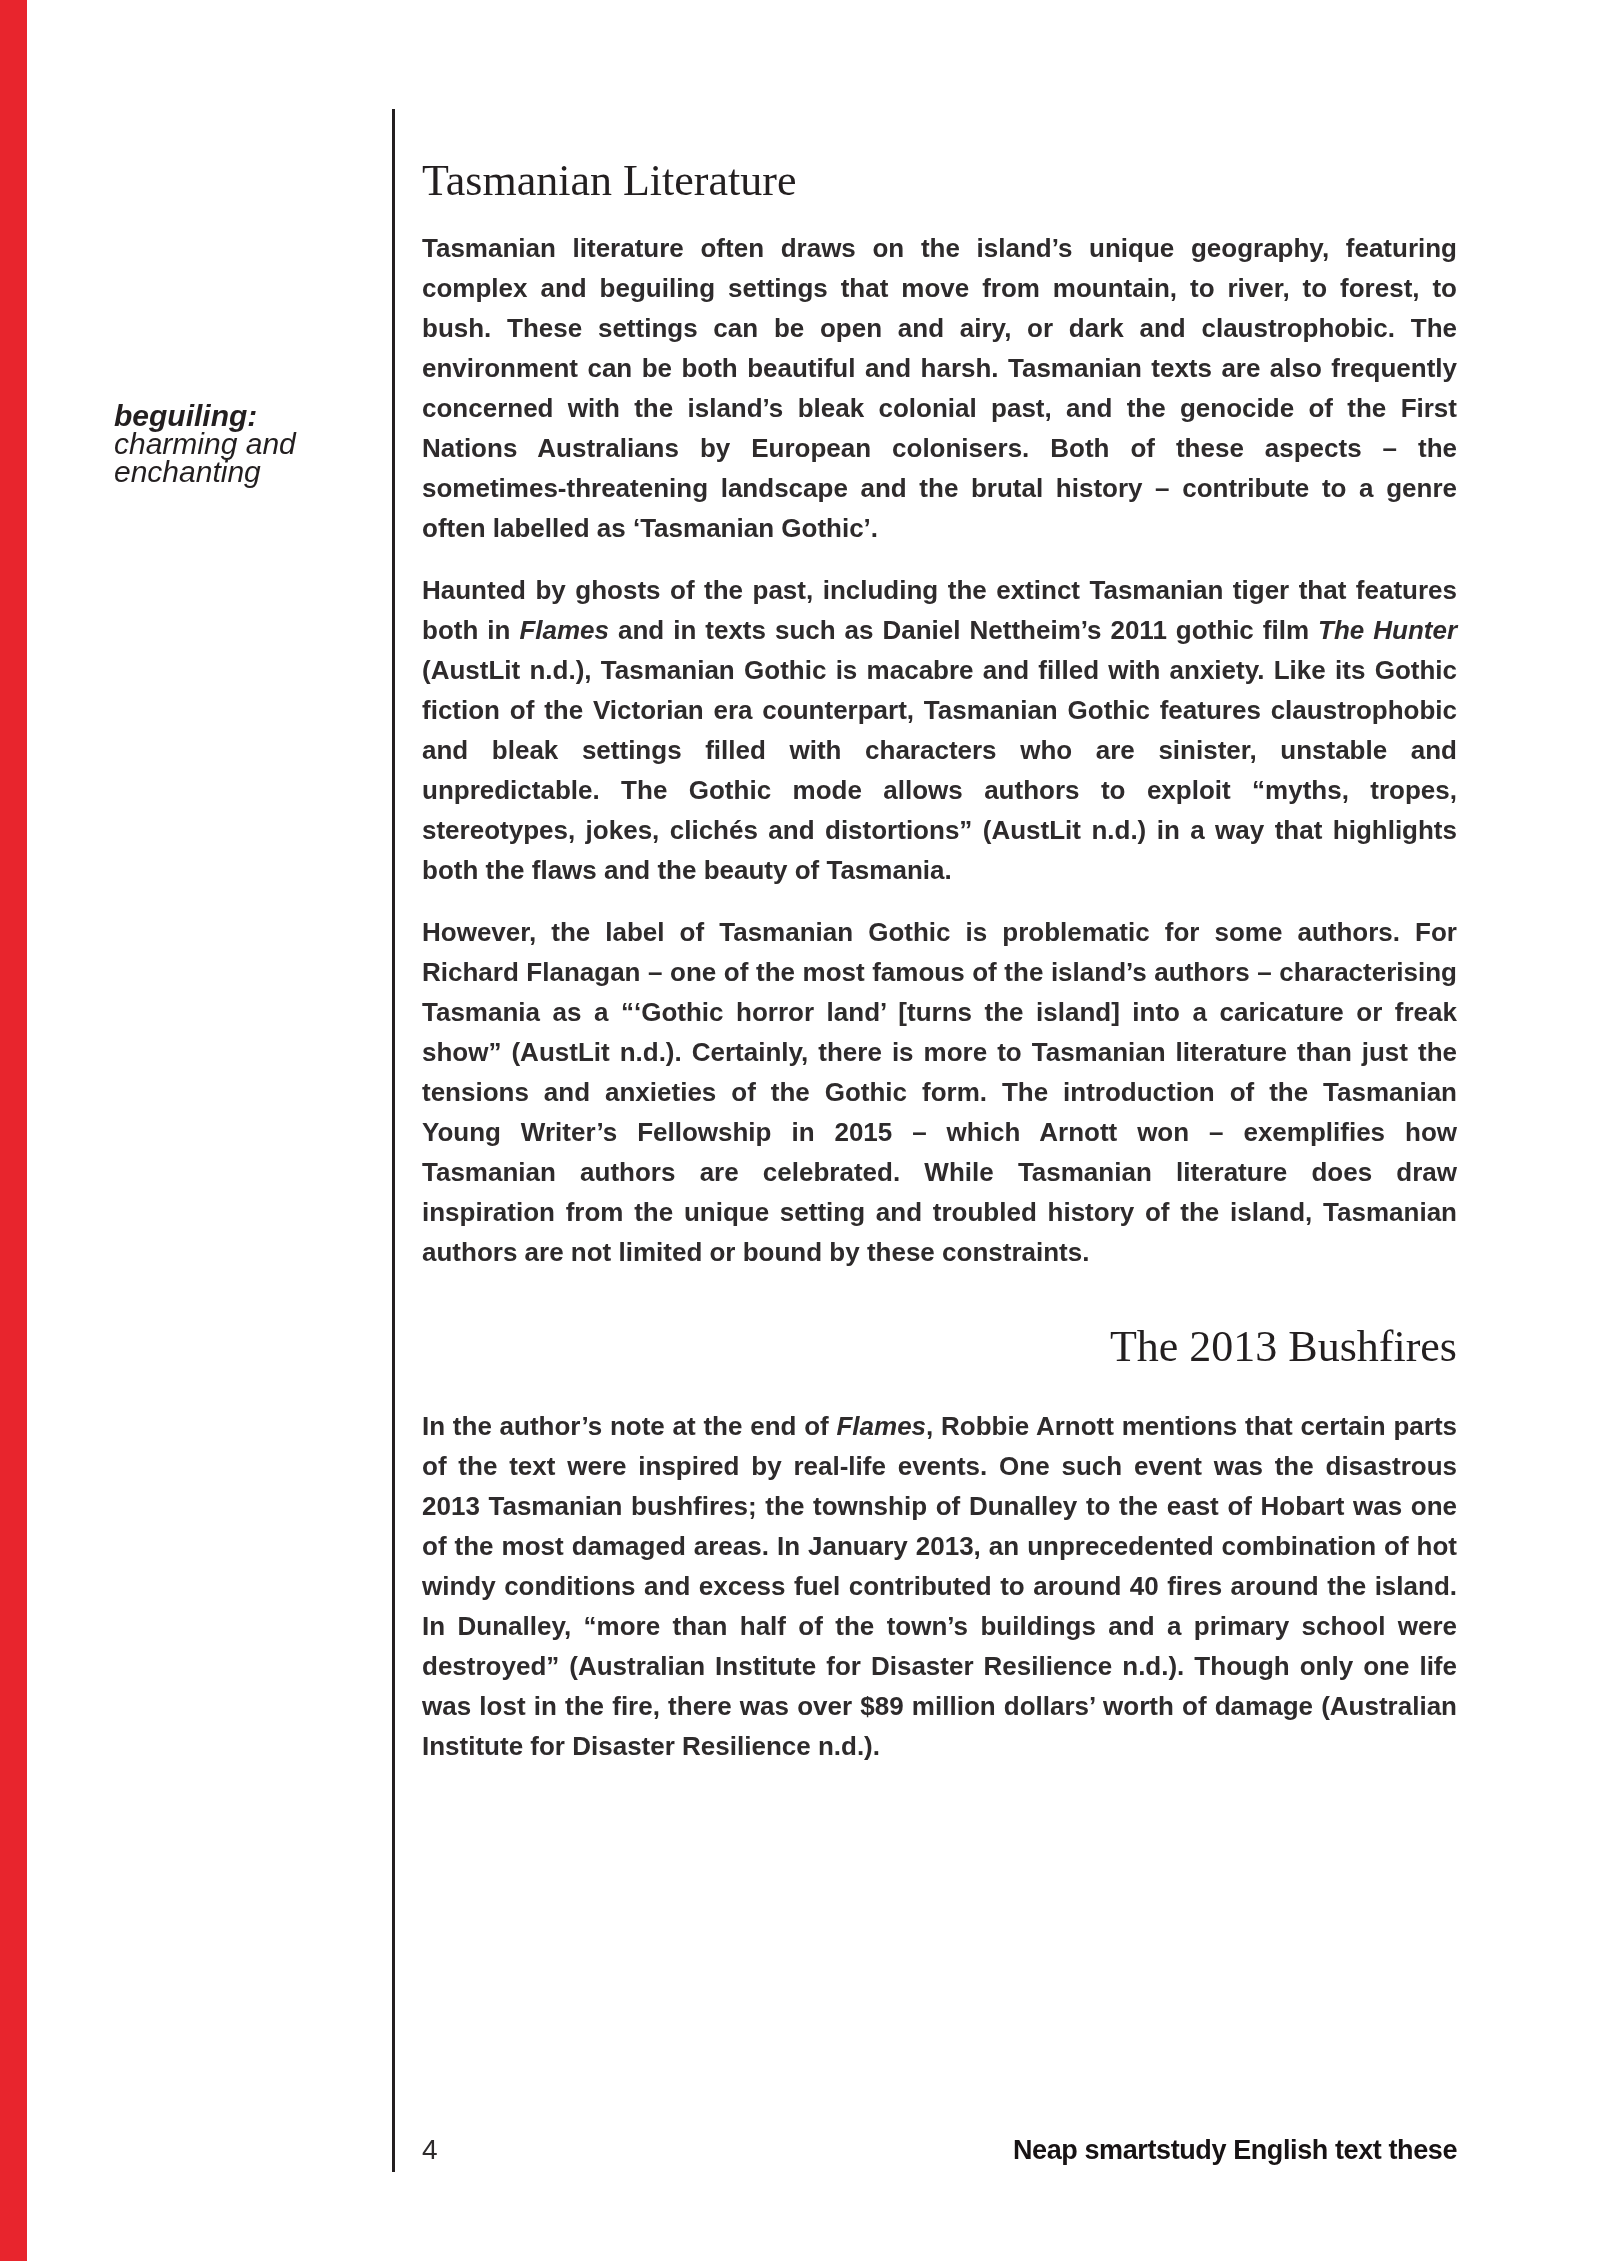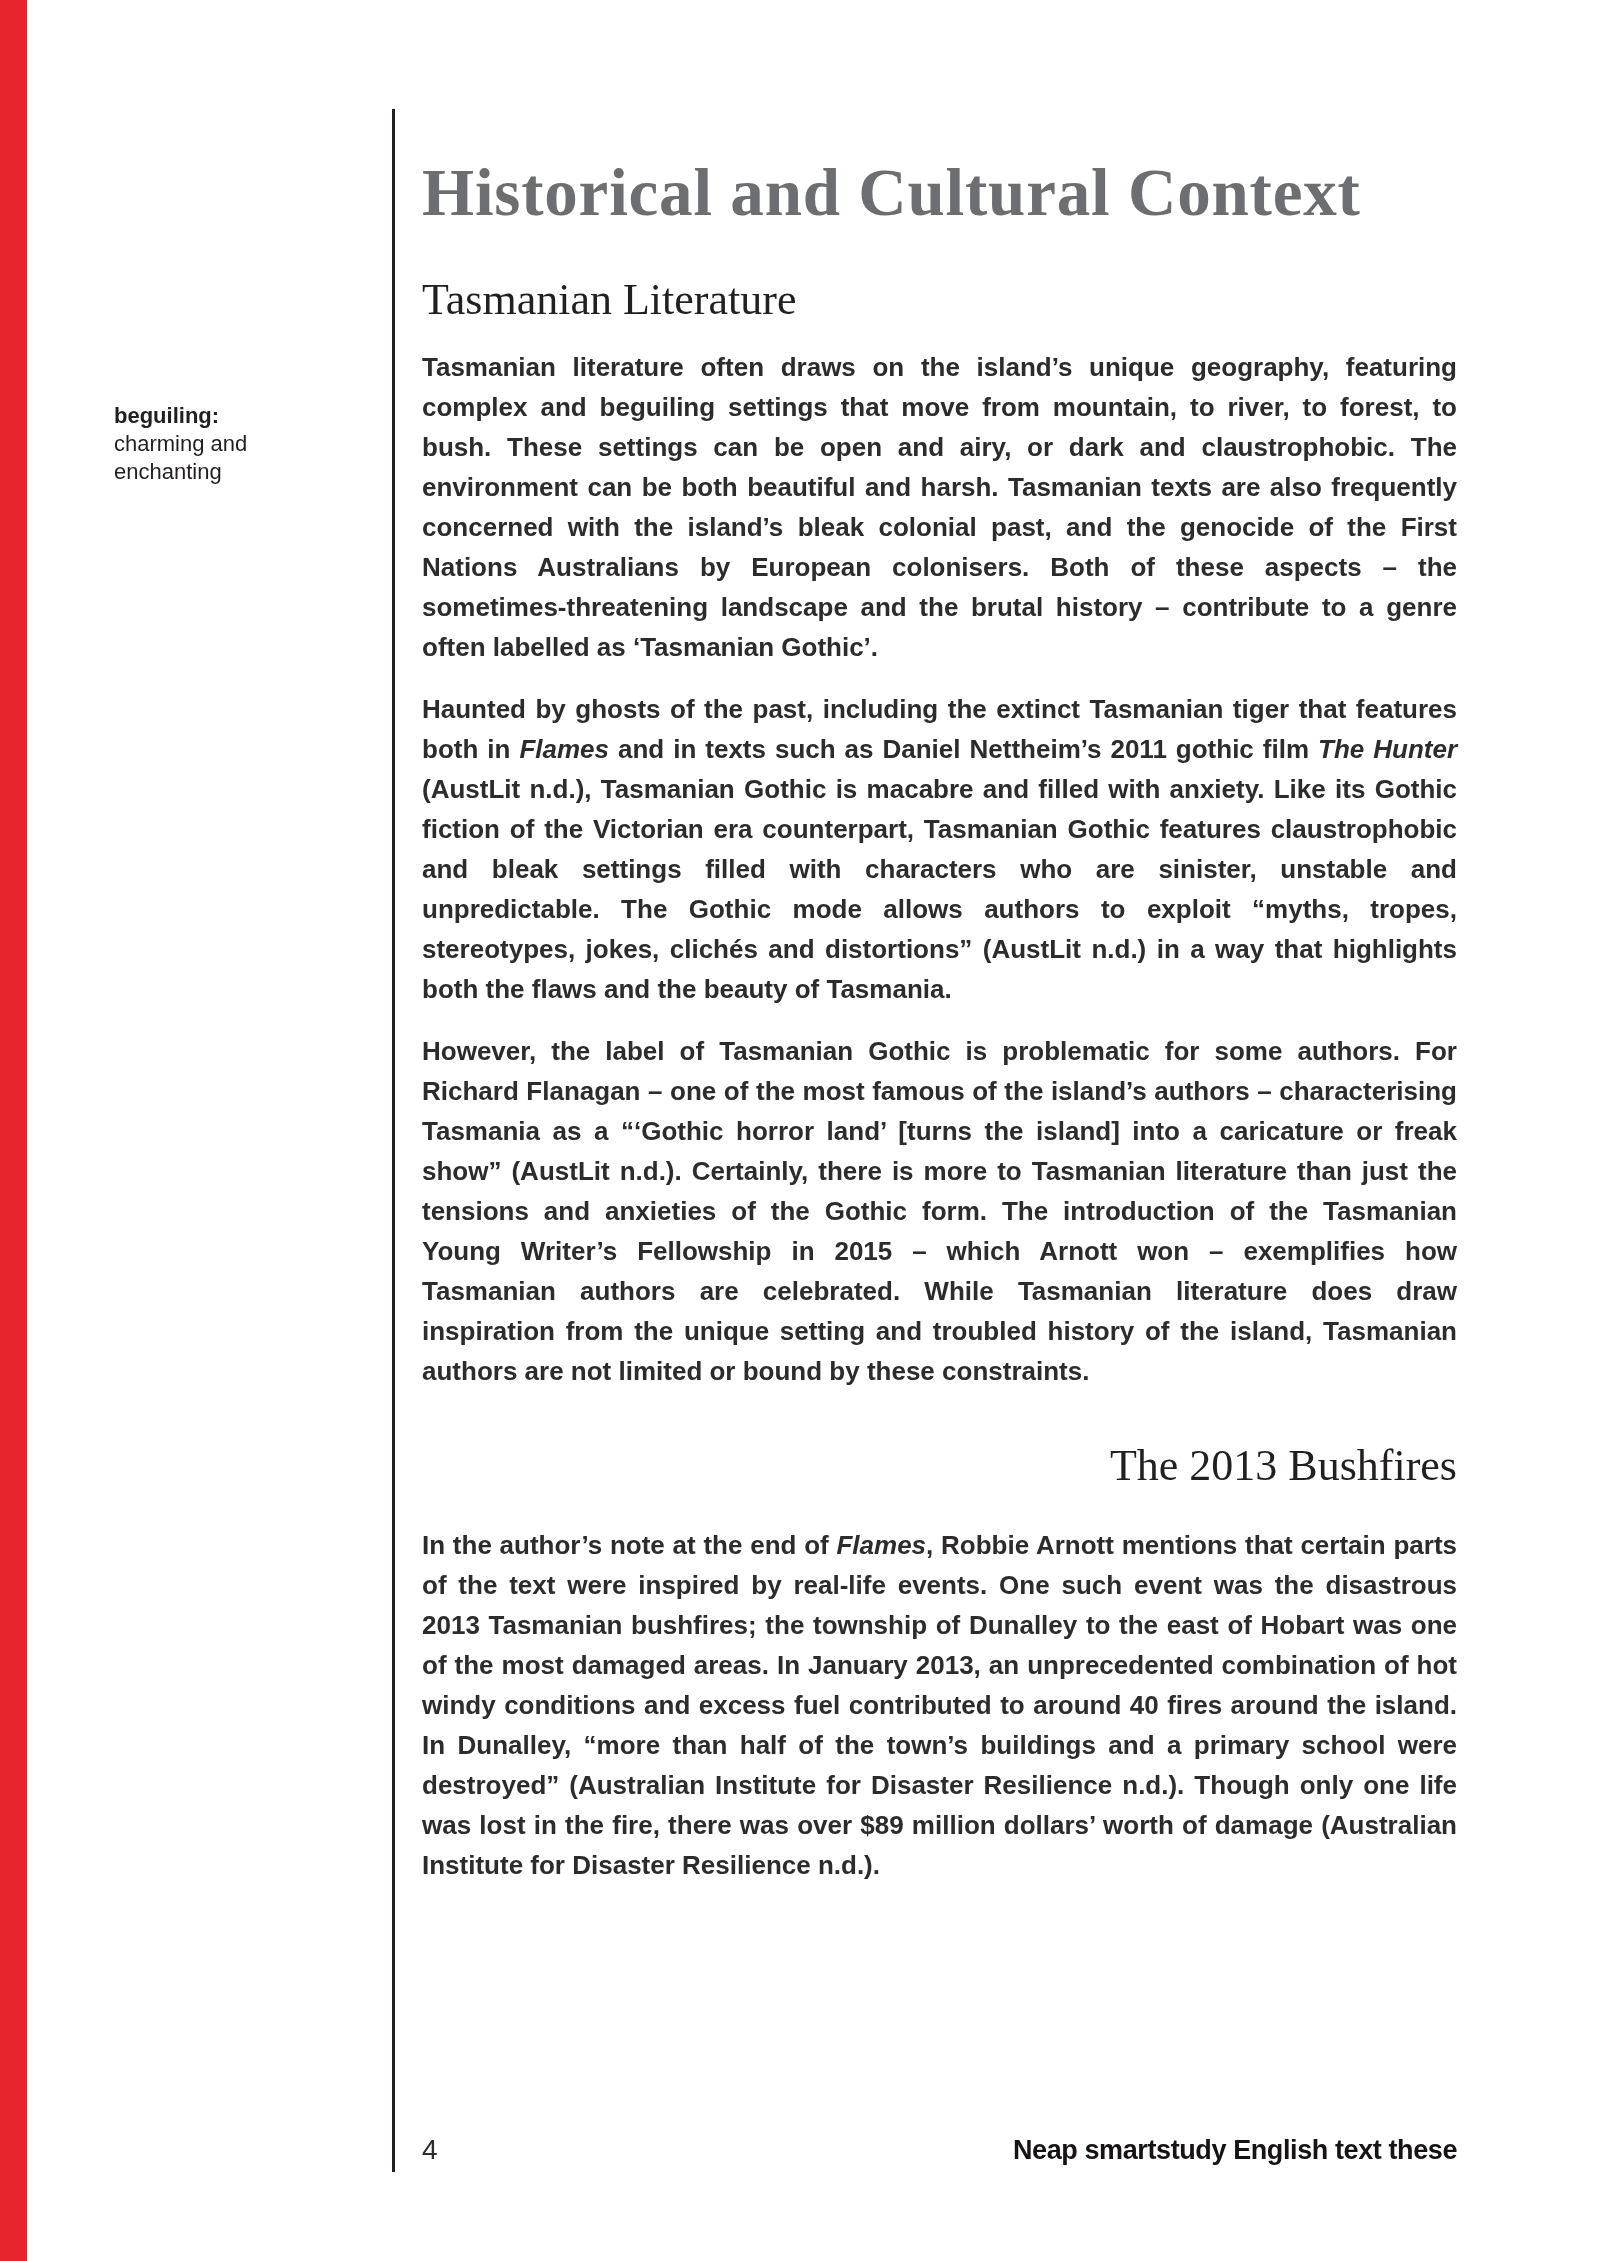--- a/index.html
+++ b/index.html
@@ -21,23 +21,24 @@
   .vrule {
     position: absolute;
     left: 392px; top: 109px;
     width: 2.5px; height: 2063px;
     background: var(--text-black, #231f20);
   }
   .margin-note {
     position: absolute;
     left: 114px;
     width: 275px;
-    font-size: 22px;
+    font-size: 30px;
     line-height: 28px;
     color: var(--text-black, #231f20);
+    font-style: italic;
   }
   .margin-note .term { font-weight: 700; }
   .note-1 { top: 402px; }
   .note-2 { top: 1796px; }
   .content {
     position: absolute;
     left: 422px; top: 159px;
     width: 1035px;
   }
   .page-title {
@@ -103,21 +104,20 @@
   <div class="vrule"></div>
 
   <div class="margin-note note-1">
     <div class="term">beguiling:</div>
     <div>charming and</div>
     <div>enchanting</div>
   </div>
 
 
   <div class="content">
-    <h1 class="page-title">Historical and Cultural Context</h1>
 
     <h2 class="section-heading">Tasmanian Literature</h2>
 
     <p class="body-para"><span>Tasmanian literature often draws on the island’s unique geography, featuring complex and beguiling settings that move from mountain, to river, to forest, to bush. These settings can be open and airy, or dark and claustrophobic. The environment can be both beautiful and harsh. Tasmanian texts are also frequently concerned with the island’s bleak colonial past, and the genocide of the First Nations Australians by European colonisers. Both of these aspects – the sometimes-threatening landscape and the brutal history – contribute to a genre often labelled as ‘Tasmanian Gothic’.</span></p>
     <p class="body-para"><span>Haunted by ghosts of the past, including the extinct Tasmanian tiger that features both in </span><span class="it">Flames</span><span> and in texts such as Daniel Nettheim’s 2011 gothic film </span><span class="it">The Hunter</span><span> (AustLit n.d.), Tasmanian Gothic is macabre and filled with anxiety. Like its Gothic fiction of the Victorian era counterpart, Tasmanian Gothic features claustrophobic and bleak settings filled with characters who are sinister, unstable and unpredictable. The Gothic mode allows authors to exploit “myths, tropes, stereotypes, jokes, clichés and distortions” (AustLit n.d.) in a way that highlights both the flaws and the beauty of Tasmania.</span></p>
     <p class="body-para"><span>However, the label of Tasmanian Gothic is problematic for some authors. For Richard Flanagan – one of the most famous of the island’s authors – characterising Tasmania as a “‘Gothic horror land’ [turns the island] into a caricature or freak show” (AustLit n.d.). Certainly, there is more to Tasmanian literature than just the tensions and anxieties of the Gothic form. The introduction of the Tasmanian Young Writer’s Fellowship in 2015 – which Arnott won – exemplifies how Tasmanian authors are celebrated. While Tasmanian literature does draw inspiration from the unique setting and troubled history of the island, Tasmanian authors are not limited or bound by these constraints.</span></p>
 
     <h2 class="section-heading second">The 2013 Bushfires</h2>
 
     <p class="body-para"><span>In the author’s note at the end of </span><span class="it">Flames</span><span>, Robbie Arnott mentions that certain parts of the text were inspired by real-life events. One such event was the disastrous 2013 Tasmanian bushfires; the township of Dunalley to the east of Hobart was one of the most damaged areas. In January 2013, an unprecedented combination of hot windy conditions and excess fuel contributed to around 40 fires around the island. In Dunalley, “more than half of the town’s buildings and a primary school were destroyed” (Australian Institute for Disaster Resilience n.d.). Though only one life was lost in the fire, there was over $89 million dollars’ worth of damage (Australian Institute for Disaster Resilience n.d.).</span></p>

